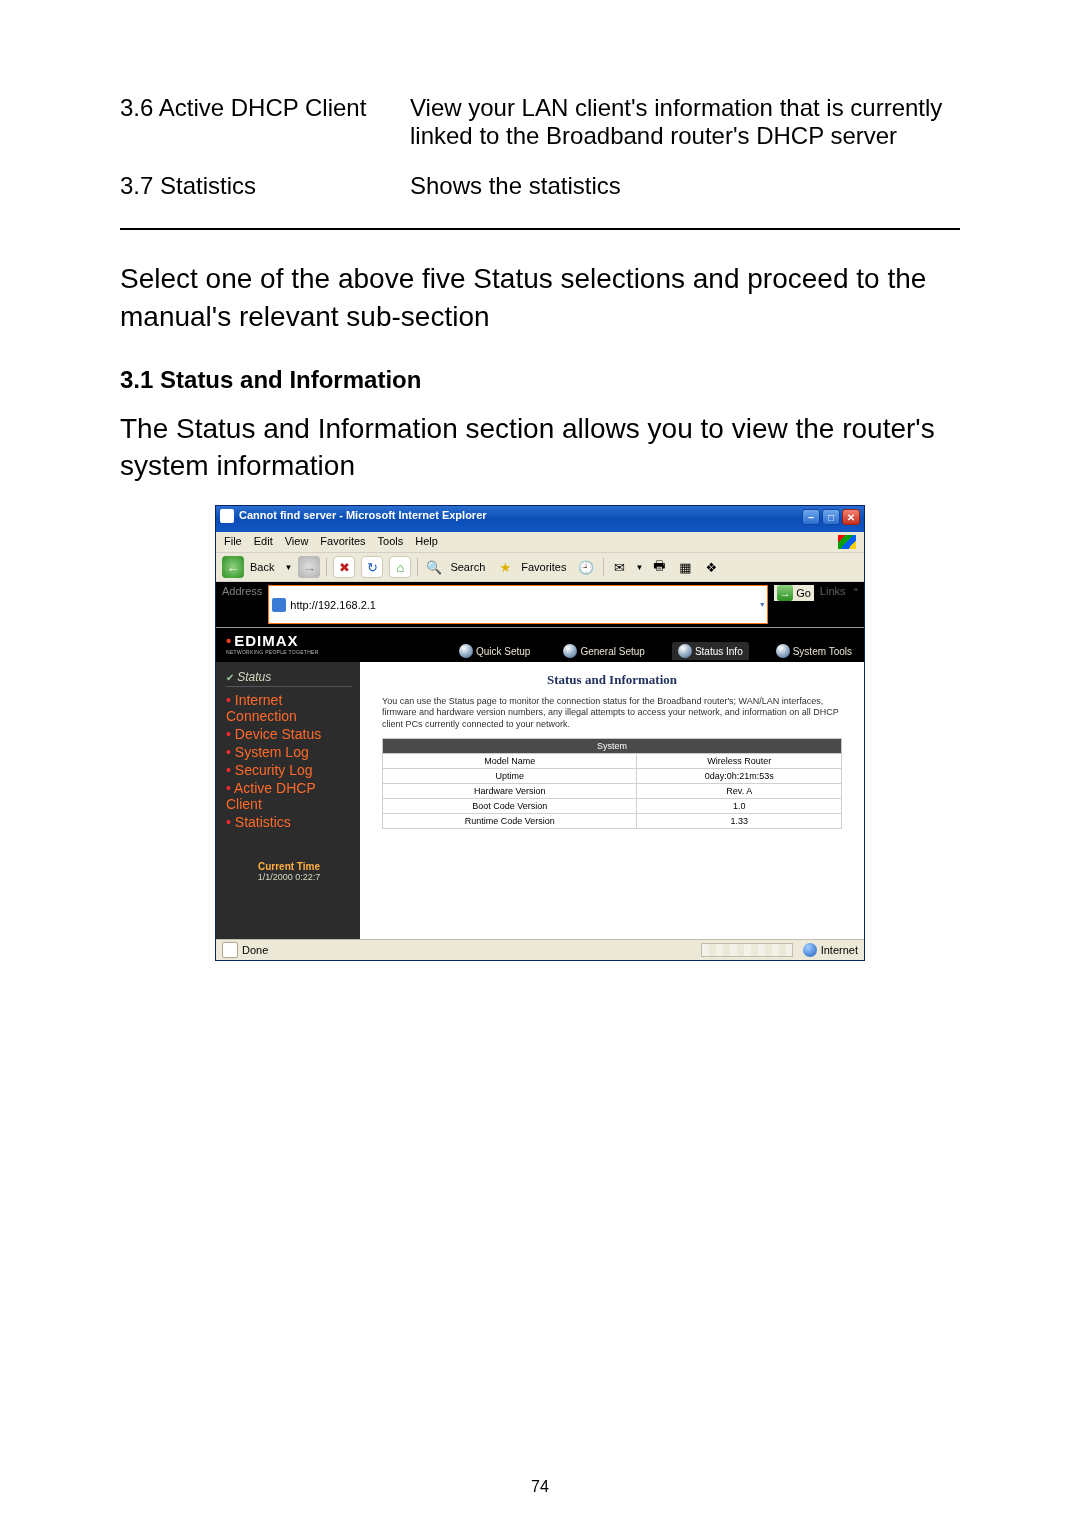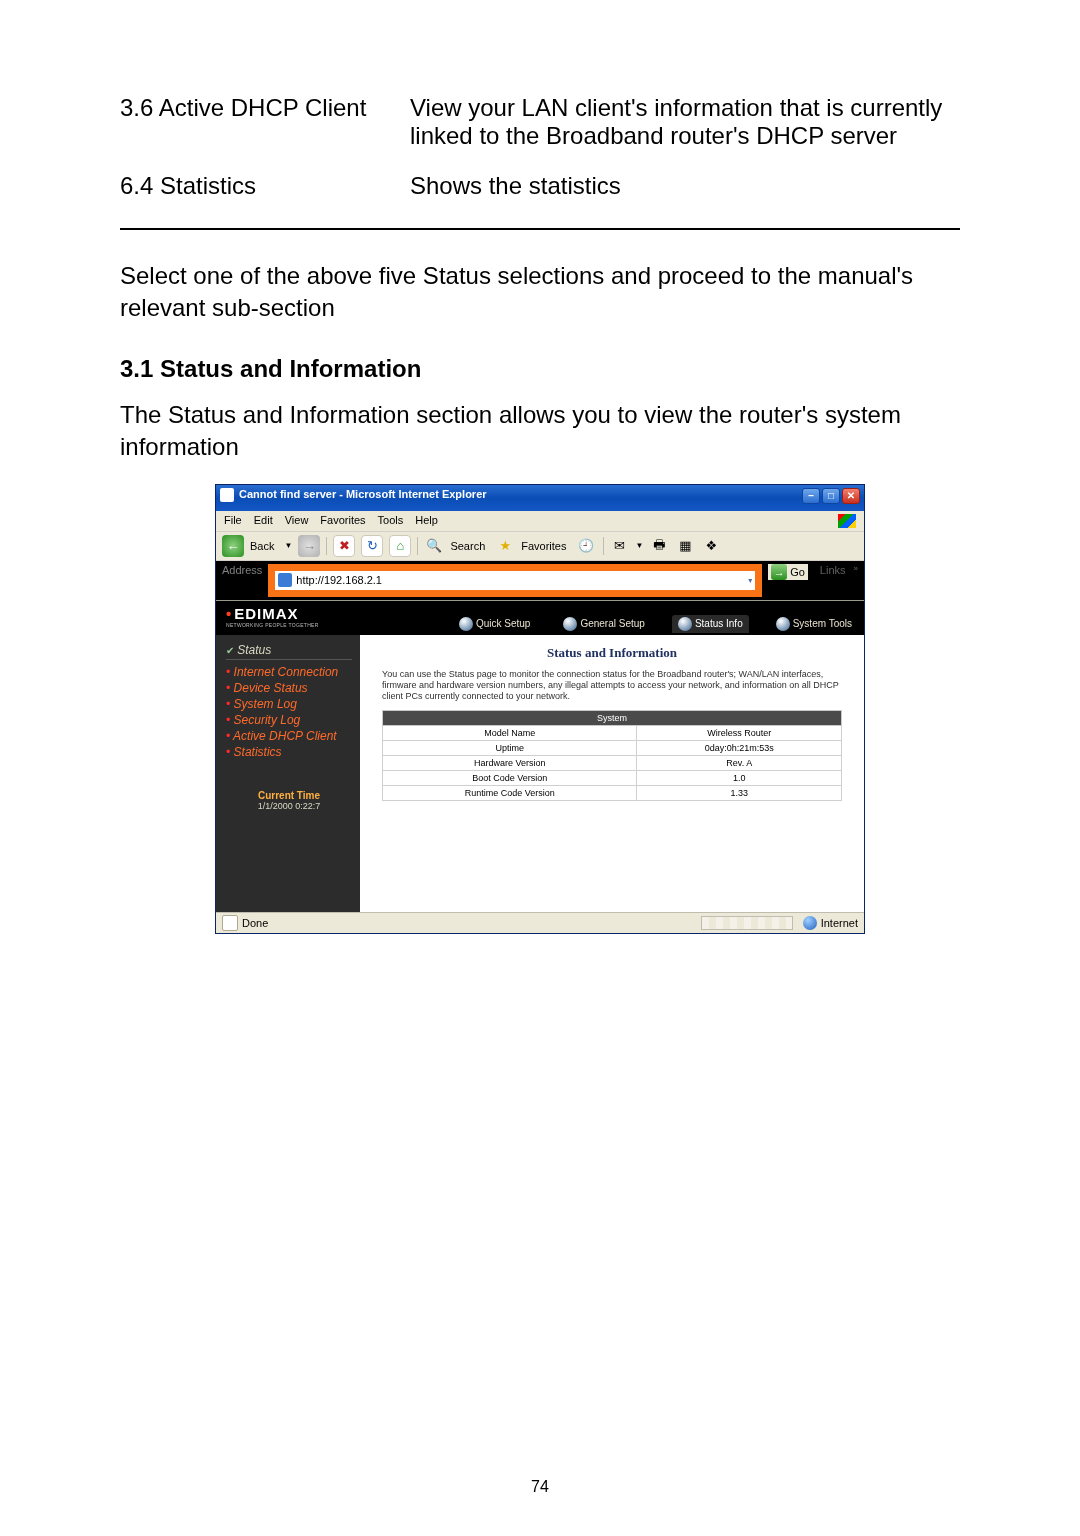--- a/index.html
+++ b/index.html
@@ -24,21 +24,21 @@
     vertical-align: top;
     padding: 4px 10px 18px 0;
   }
   .def-table .col-left { width: 280px; white-space: nowrap; }
   .hr-divider {
     border: 0;
     border-top: 2px solid #000;
     margin: 10px 0 30px 0;
   }
   .body-text {
-    font-size: 24px;
+    font-size: 28px;
     line-height: 1.35;
     margin: 0 0 20px 0;
   }
   .section-heading {
     font-size: 24px;
     font-weight: bold;
     margin: 30px 0 16px 0;
   }
   .screenshot-wrap {
     margin-top: 20px;
@@ -116,33 +116,33 @@
   .tb-label { font-size: 11px; margin-right:4px; }
   .tb-sep { width:1px; height:18px; background:#c0bcb0; }
   .ie-addrbar {
     display: flex; align-items: flex-start; gap: 6px;
     padding: 3px 6px; background:#000000;
     border-bottom: 1px solid #9c9a8c;
   }
   .ie-addrbar .label { color:#808080; }
   .addr-input {
     flex:1; display:flex; align-items:center; gap:4px;
-    border: 7px solid #f97316; background:#fff; padding:1px 3px; height:17px;
+    border: 1px solid #f97316; background:#fff; padding:10px 3px; height:17px;
   }
   .addr-input .ie-ico { width:14px;height:14px;background:#3a7bd5;border-radius:2px;display:inline-block;}
   .go-btn {
     display:flex; align-items:center; gap:3px;
     background: #ece9d8; padding:0 3px;
   }
   .go-arrow {
     width:16px;height:16px;border-radius:3px;
     background:linear-gradient(#8ed080,#2a9020);
     color:#fff;display:flex;align-items:center;justify-content:center;font-weight:bold;
   }
-  .links-lbl { color:#606060; margin-left:6px; }
+  .links-lbl { color:#606060; }
   
   .router-page {
     display:flex; flex-direction:column; height:332px;
   }
   .router-header {
     background:#000; height:34px; position:relative;
     display:flex; align-items:flex-end; justify-content:flex-end;
     padding-right:6px;
   }
   .edimax-logo {
@@ -164,21 +164,21 @@
   }
   .router-body { flex:1; display:flex; }
   .sidebar {
     width:144px; background:#2c2c2c;
     padding:8px 8px 8px 10px; box-sizing:border-box;
   }
   .status-hdr { color:#d8d8c0; font-weight:normal; font-size:12px; font-style:italic;
     border-bottom:1px solid #555; margin-bottom:4px; padding-bottom:2px;}
   .status-hdr::before{content:"✔ "; color:#9c9; font-style:normal; font-size:10px;}
   .nav-list { list-style:none; margin:0; padding:0; }
-  .nav-list li { color:#ff6a2a; font-size:12px; padding:1px 0;font-style:italic;}
+  .nav-list li { color:#ff6a2a; font-size:14px; padding:1px 0;}
   .nav-list li::before{content:"• "; color:#ff2a2a;}
   .cur-time-lbl { color:#ffb040; font-size:10px; font-weight:bold; margin-top:30px; text-align:center;}
   .cur-time-val { color:#d8d8c0; font-size:9px; text-align:center;}
   .main-panel {
     flex:1; background:#fff; padding:10px 22px 19px 22px;
     box-sizing:border-box;
   }
   .panel-title {
     text-align:center; color:#203060; font-weight:bold; font-size:13px;
     font-family: "Times New Roman", serif;
@@ -213,21 +213,21 @@
 
 <div class="page">
 
   <table class="def-table">
     <tbody>
         <tr>
       <td class="col-left">3.6 Active DHCP Client</td>
       <td>View your LAN client's information that is currently linked to the Broadband router's DHCP server</td>
     </tr>
     <tr>
-      <td class="col-left">6.4 Statistics</td>
+      <td class="col-left">3.7 Statistics</td>
       <td>Shows the statistics</td>
     </tr>
   </tbody>
     </table>
 
   <hr class="hr-divider">
 
   <p class="body-text">Select one of the above five Status selections and proceed to the manual's relevant sub-section</p>
 
   <p class="section-heading">3.1 Status and Information</p>

